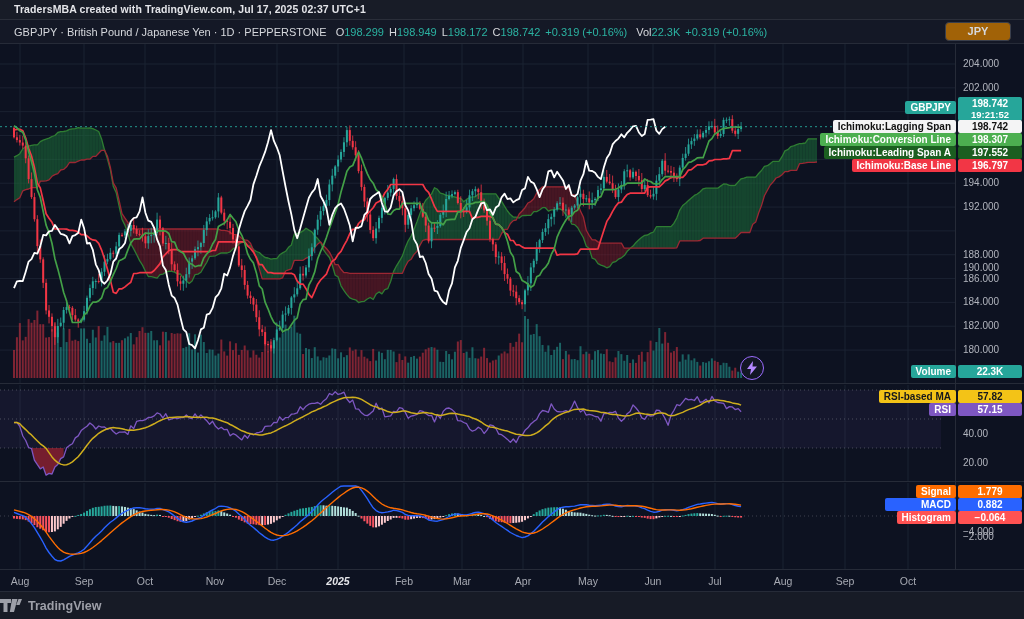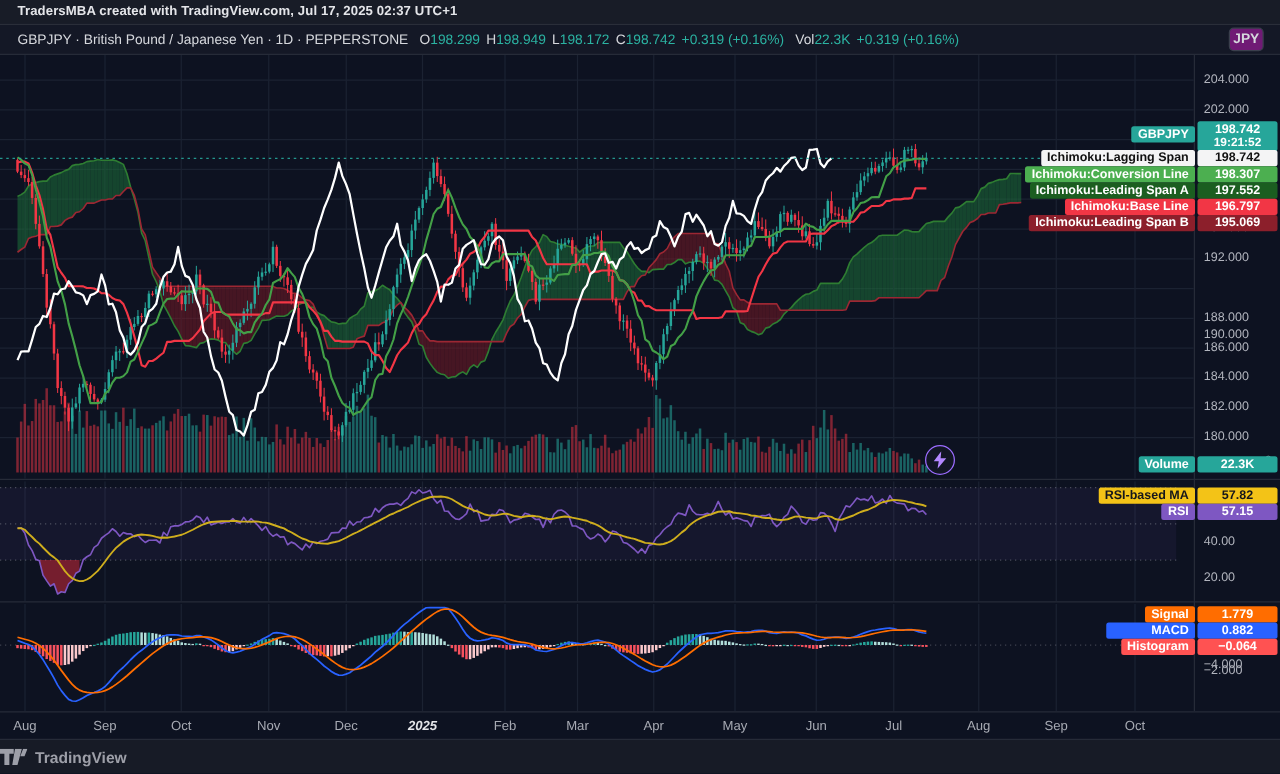--- a/index.html
+++ b/index.html
@@ -52,22 +52,22 @@
   .bg-dred   { background:#8c1f2b; color:#fff; }
   .bg-yellow { background:#f3c317; color:#14161c; }
   .bg-purple { background:#7e57c2; color:#fff; }
   .bg-orange { background:#ff6d00; color:#fff; }
   .bg-blue   { background:#2962ff; color:#fff;padding-left:36px; }
   .bg-lred   { background:#ff5252; color:#fff; }
   .two-line { display:flex; flex-direction:column; align-items:center; }
   .two-line .sub { font-size:9.5px; font-weight:700; }
   
   .cur-btn {
-    position:absolute; right:13px; top:22px; width:28px; height:19px; z-index:8;
-    background:#701a75; border:1px solid #3a3f4c; border-radius:4px;
+    position:absolute; right:13px; top:22px; width:66px; height:19px; z-index:8;
+    background:#a16207; border:1px solid #3a3f4c; border-radius:4px;
     color:#d6d8dd; font-size:11px; font-weight:700; text-align:center; line-height:17px;
   }
   
   .flash-btn {
     position:absolute; left:740px; top:356px; width:24px; height:24px; z-index:5;
     border:1.5px solid #9b6cff; border-radius:50%; background:rgba(20,24,38,.85);
     display:flex; align-items:center; justify-content:center;
   }
   
   .time-axis {
@@ -1520,24 +1520,20 @@
     <span class="pill val bg-green">198.307</span>
   </div>
   <div class="tag-row" style="top:146px">
     <span class="pill bg-dgreen">Ichimoku:Leading Span A</span>
     <span class="pill val bg-dgreen">197.552</span>
   </div>
   <div class="tag-row" style="top:159px">
     <span class="pill bg-red">Ichimoku:Base Line</span>
     <span class="pill val bg-red">196.797</span>
   </div>
-  <div class="tag-row" style="top:172px">
-    <span class="pill bg-dred">Ichimoku:Leading Span B</span>
-    <span class="pill val bg-dred">195.069</span>
-  </div>
   <div class="tag-row" style="top:365px">
     <span class="pill bg-teal">Volume</span>
     <span class="pill val bg-teal">22.3K</span>
   </div>
   <div class="tag-row" style="top:390px">
     <span class="pill bg-yellow">RSI-based MA</span>
     <span class="pill val bg-yellow">57.82</span>
   </div>
   <div class="tag-row" style="top:403px">
     <span class="pill bg-purple">RSI</span>

